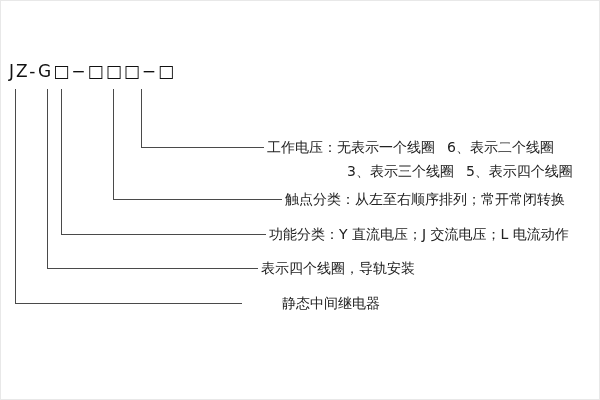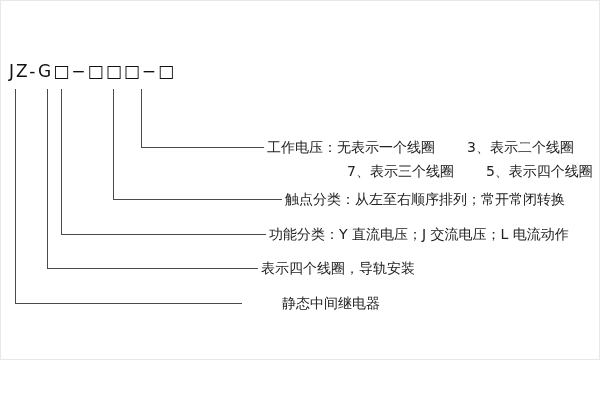--- a/index.html
+++ b/index.html
@@ -3,21 +3,21 @@
   <meta charset="utf-8">
   <style>
     html, body {
       margin: 0;
       padding: 0;
       background: #ffffff;
     }
     .canvas {
       position: relative;
       width: 600px;
-      height: 360px;
+      height: 400px;
       background: #ffffff;
       border: 1px solid #e8e8e8;
       box-sizing: border-box;
       font-family: "DejaVu Sans", "Liberation Sans", sans-serif;
       color: #1a1a1a;
       overflow: hidden;
     }
     .model-code {
       position: absolute;
       left: 8px;
@@ -37,21 +37,21 @@
     .c-function { left: 60px;  top: 88px; width: 204px; height: 145px; }
     .c-housing  { left: 46px;  top: 88px; width: 210px; height: 179px; }
     .c-relay    { left: 14px;  top: 88px; width: 226px; height: 214px; }
     .label {
       position: absolute;
       font-size: 14px;
       white-space: nowrap;
       color: #222;
       line-height: 18px;
     }
-    .row { display: flex; gap: 32px; }
+    .row { display: flex; gap: 12px; }
     .l-voltage1 { left: 266px; top: 137px; }
     .l-voltage2 { left: 346px; top: 161px; }
     .l-contact  { left: 284px; top: 189px; }
     .l-function { left: 268px; top: 224px; }
     .l-housing  { left: 260px; top: 258px; }
     .l-relay    { left: 244px; top: 293px; margin-left: 37px; }
   </style>
 </head>
 <body>
 
@@ -60,25 +60,25 @@
   <div class="model-code">JZ-G□−□□□−□</div>
 
   <div class="connector c-relay"></div>
   <div class="connector c-housing"></div>
   <div class="connector c-function"></div>
   <div class="connector c-contact"></div>
   <div class="connector c-voltage"></div>
 
   <div class="label row l-voltage1">
     <span>工作电压：无表示一个线圈</span>
-    <span>3、表示二个线圈</span>
+    <span>6、表示二个线圈</span>
   </div>
 
   <div class="label row l-voltage2">
-    <span>7、表示三个线圈</span>
+    <span>3、表示三个线圈</span>
     <span>5、表示四个线圈</span>
   </div>
 
   <div class="label l-function">功能分类：Y 直流电压；J 交流电压；L 电流动作</div>
 
   <div class="label l-contact">触点分类：从左至右顺序排列；常开常闭转换</div>
 
   <div class="label l-housing">表示四个线圈，导轨安装</div>
 
   <div class="label l-relay">静态中间继电器</div>

